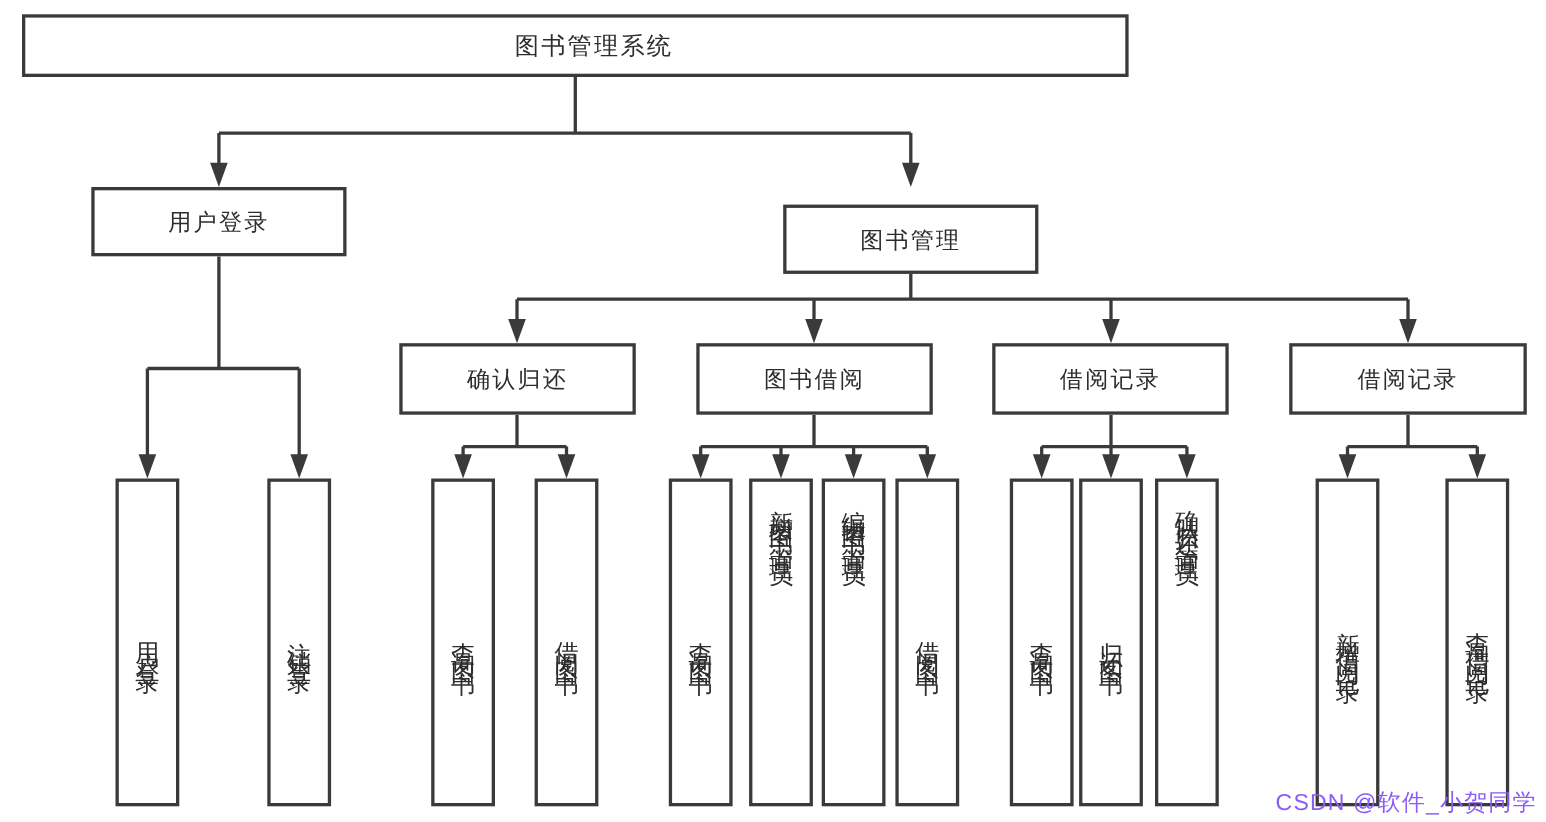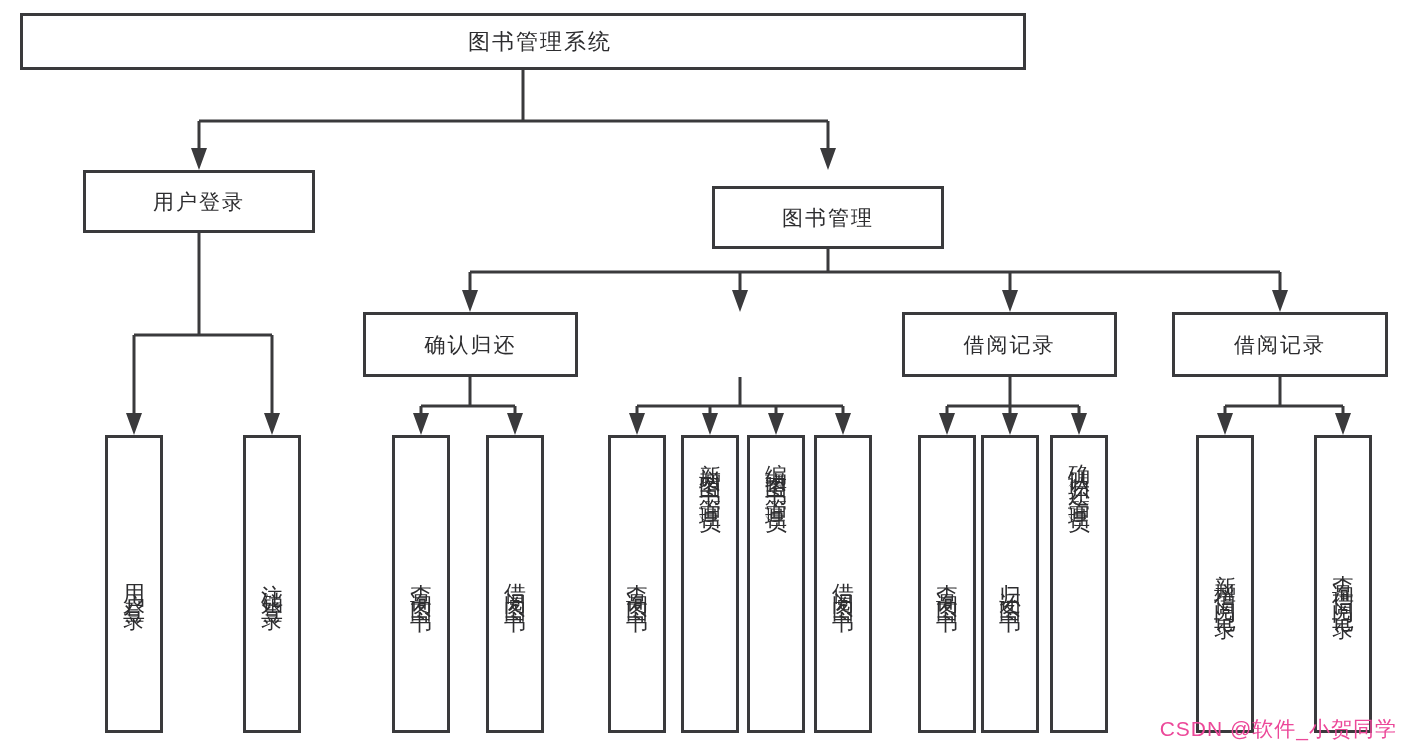--- a/index.html
+++ b/index.html
@@ -53,21 +53,21 @@
     letter-spacing: 7px;
     justify-content: flex-start;
     padding-top: 8px;
   }
 
   .watermark {
     position: absolute;
     right: 8px;
     bottom: 4px;
     font-size: 21px;
-    color: #ec4899;
+    color: #8b5cf6;
     letter-spacing: 1px;
     z-index: 5;
     white-space: nowrap;
   }
 </style>
 </head>
 <body>
 
 <div class="canvas">
 
@@ -116,20 +116,23 @@
   <div class="box h-box" style="left:83px; top:170px; width:232px; height:63px;">
     <span>用户登录</span>
   </div>
   <div class="box h-box" style="left:712px; top:186px; width:232px; height:63px;">
     <span>图书管理</span>
   </div>
 
   <div class="box h-box" style="left:363px; top:312px; width:215px; height:65px;">
     <span>确认归还</span>
   </div>
+  <div class="box h-box" style="left:633px; top:312px; width:215px; height:65px;">
+    <span>图书借阅</span>
+  </div>
   <div class="box h-box" style="left:902px; top:312px; width:215px; height:65px;">
     <span>借阅记录</span>
   </div>
   <div class="box h-box" style="left:1172px; top:312px; width:216px; height:65px;">
     <span>借阅记录</span>
   </div>
 
   <div class="box v-box" style="left:105px;">
     <span>用户登录</span>
   </div>

